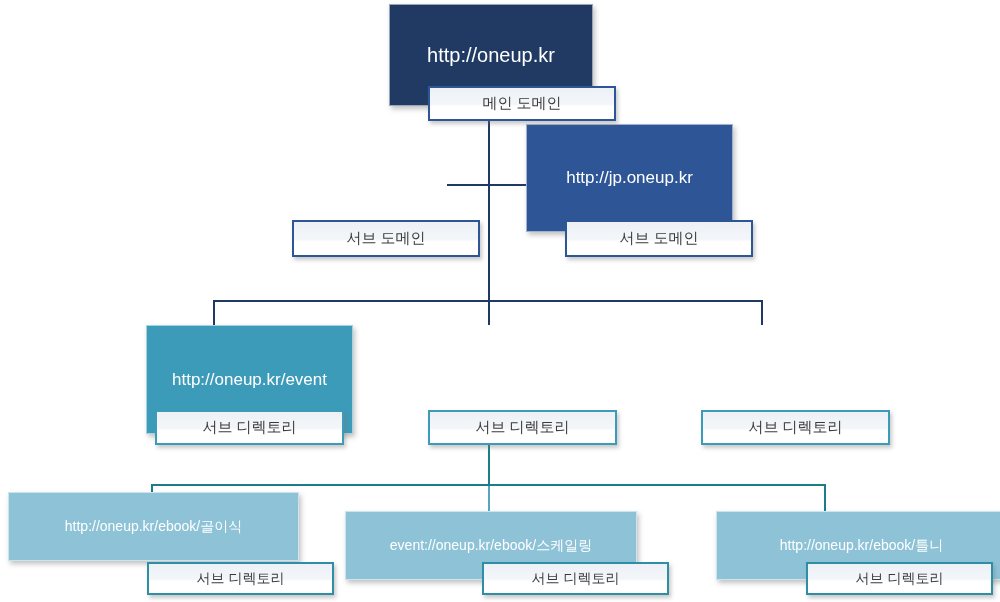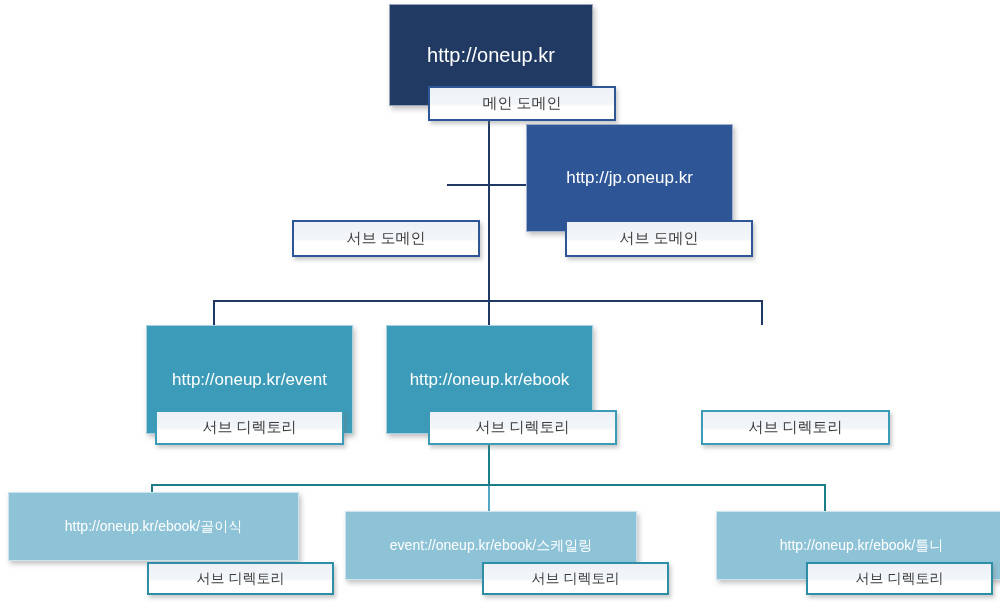--- a/index.html
+++ b/index.html
@@ -54,21 +54,20 @@
   <div class="tag b-blue" style="left:428px;top:86px;width:184px;height:31px;">메인 도메인</div>
 
   <div class="tag b-blue" style="left:292px;top:220px;width:184px;height:33px;">서브 도메인</div>
 
   <div class="box lv2" style="left:526px;top:124px;width:205px;height:106px;">http://jp.oneup.kr</div>
   <div class="tag b-blue" style="left:565px;top:220px;width:184px;height:33px;">서브 도메인</div>
 
   <div class="box lv3" style="left:113px;top:325px;width:205px;height:107px;margin-left:33px;">http://oneup.kr/event</div>
   <div class="tag b-teal" style="left:155px;top:410px;width:185px;height:31px;">서브 디렉토리</div>
 
-  <div class="box lv3" style="left:386px;top:325px;width:205px;height:107px;">http://oneup.kr/ebook</div>
   <div class="tag b-teal" style="left:428px;top:410px;width:185px;height:31px;">서브 디렉토리</div>
 
   <div class="tag b-teal" style="left:701px;top:410px;width:185px;height:31px;">서브 디렉토리</div>
 
   <div class="box lv4" style="left:8px;top:492px;width:289px;height:67px;">http://oneup.kr/ebook/골이식</div>
   <div class="tag b-teal-dark" style="left:147px;top:562px;width:183px;height:29px;">서브 디렉토리</div>
 
   <div class="box lv4" style="left:345px;top:511px;width:290px;height:67px;">event://oneup.kr/ebook/스케일링</div>
   <div class="tag b-teal-dark" style="left:482px;top:562px;width:183px;height:29px;">서브 디렉토리</div>
 

